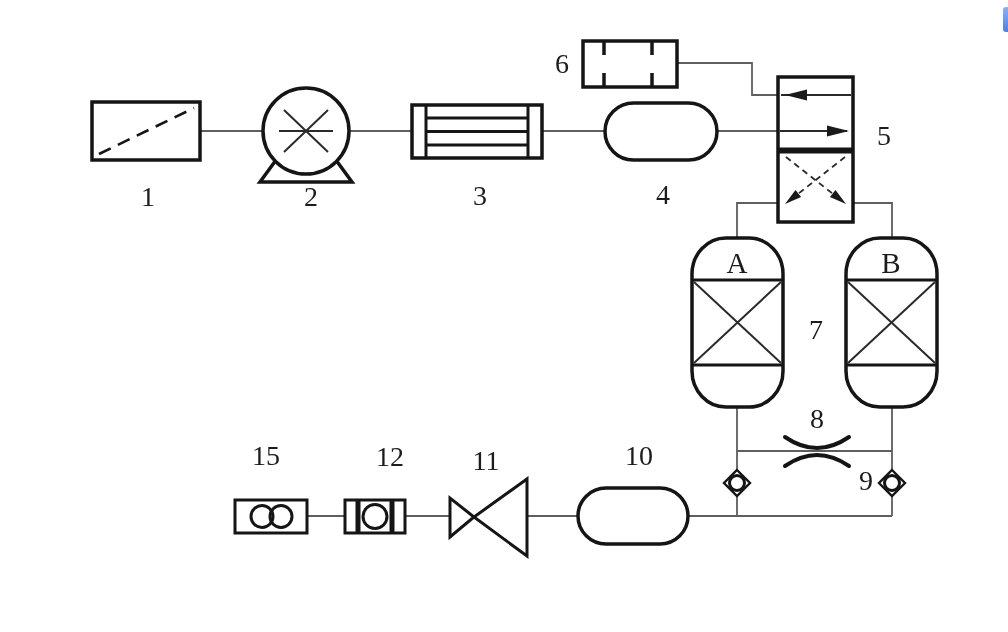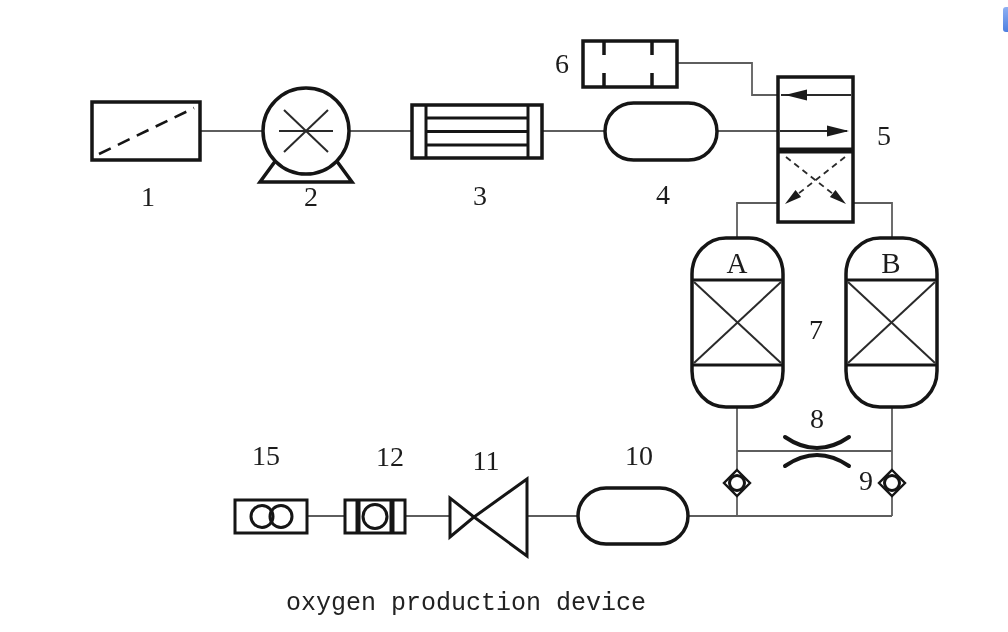--- a/index.html
+++ b/index.html
@@ -143,17 +143,16 @@
   <div class="lbl" style="left:817px;top:419px">8</div>
   <div class="lbl" style="left:866px;top:481px">9</div>
   <div class="lbl" style="left:639px;top:456px">10</div>
   <div class="lbl" style="left:486px;top:461px">11</div>
   <div class="lbl" style="left:390px;top:457px">12</div>
   <div class="lbl" style="left:266px;top:456px">15</div>
 
   <div class="lbl tower-letter" style="left:737px;top:263px">A</div>
   <div class="lbl tower-letter" style="left:891px;top:263px">B</div>
 
-  <div class="caption" style="left:466px;top:603px">oxygen production device</div>
 
   <div id="scroll-sliver"></div>
 
 </div>
 
 </body></html>

